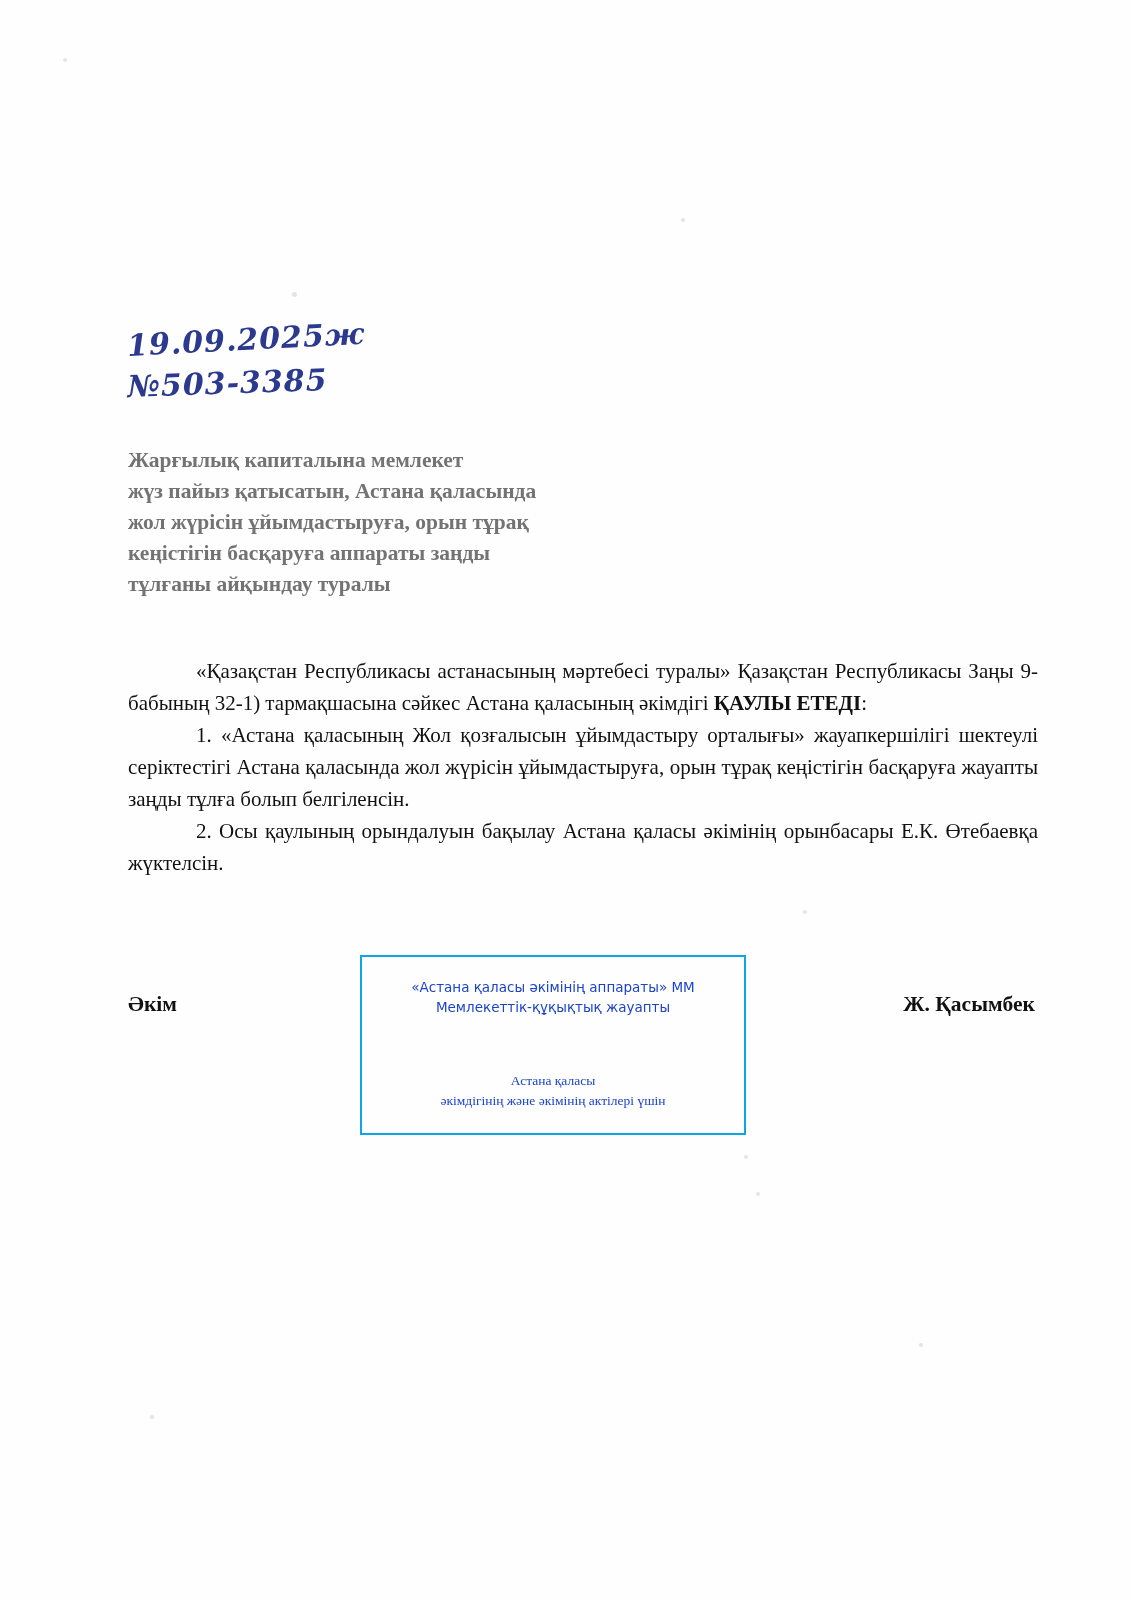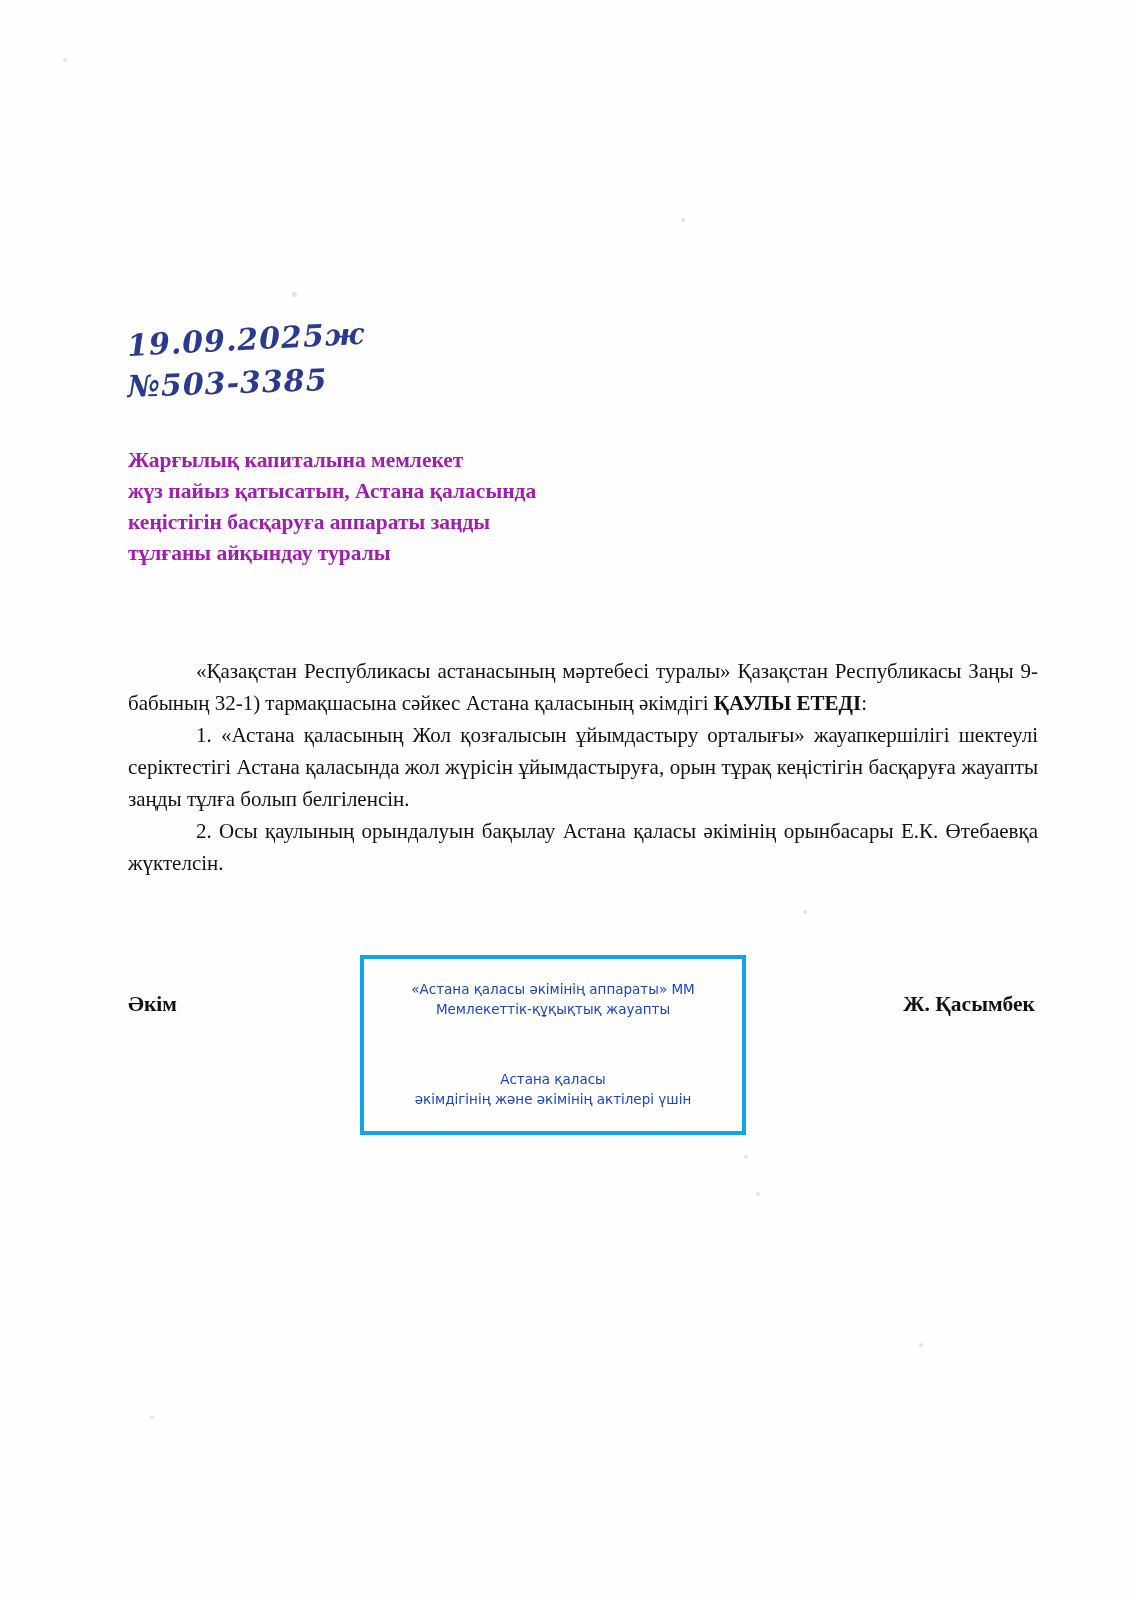--- a/index.html
+++ b/index.html
@@ -44,21 +44,21 @@
 
   
   .title-block {
     position: absolute;
     left: 128px;
     top: 445px;
     width: 560px;
     font-weight: 700;
     font-size: 21.5px;
     line-height: 31px;
-    color: #a21caf;
+    color: #737373;
   }
   .title-block div { white-space: nowrap; }
 
   
   .body-text {
     position: absolute;
     left: 128px;
     top: 655px;
     width: 910px;
     font-size: 21px;
@@ -87,35 +87,36 @@
   .sign-left { }
   .sign-right { margin-right: 3px; }
 
   
   .stamp {
     position: absolute;
     left: 360px;
     top: 955px;
     width: 386px;
     height: 180px;
-    border: 4px solid #0ea5e9;
+    border: 2px solid #0ea5e9;
     color: #1b44c8;
     font-family: "DejaVu Sans", sans-serif;
     font-size: 13.5px;
     line-height: 20px;
     text-align: center;
     box-sizing: border-box;
     padding-top: 20px;
   }
   .stamp .top { }
   .stamp .bottom {
     position: absolute;
     left: 0;
     right: 0;
     bottom: 22px;
+    font-family: Liberation Serif, serif;
   }
 
   
   .speck {
     position: absolute;
     background: #cfcfcf;
     border-radius: 50%;
     opacity: .55;
   }
 </style>
@@ -134,20 +135,21 @@
   <div class="speck" style="left:150px;top:1415px;width:4px;height:4px;"></div>
 
   <div class="handwriting">
     <div class="hw-date">19.09.2025ж</div>
     <div class="hw-num">№503-3385</div>
   </div>
 
   <div class="title-block">
     <div>Жарғылық капиталына мемлекет</div>
     <div>жүз пайыз қатысатын, Астана қаласында</div>
+    <div>жол жүрісін ұйымдастыруға, орын тұрақ</div>
     <div>кеңістігін басқаруға аппараты заңды</div>
     <div>тұлғаны айқындау туралы</div>
   </div>
 
   <div class="body-text">
     <p><span>«Қазақстан Республикасы астанасының мәртебесі туралы» Қазақстан Республикасы Заңы 9-бабының 32-1) тармақшасына сәйкес Астана қаласының әкімдігі </span><span class="bold">ҚАУЛЫ ЕТЕДІ</span><span>:</span></p>
     <p>1. «Астана қаласының Жол қозғалысын ұйымдастыру орталығы» жауапкершілігі шектеулі серіктестігі Астана қаласында жол жүрісін ұйымдастыруға, орын тұрақ кеңістігін басқаруға жауапты заңды тұлға болып белгіленсін.</p>
     <p>2. Осы қаулының орындалуын бақылау Астана қаласы әкімінің орынбасары Е.К. Өтебаевқа жүктелсін.</p>
   </div>
 

